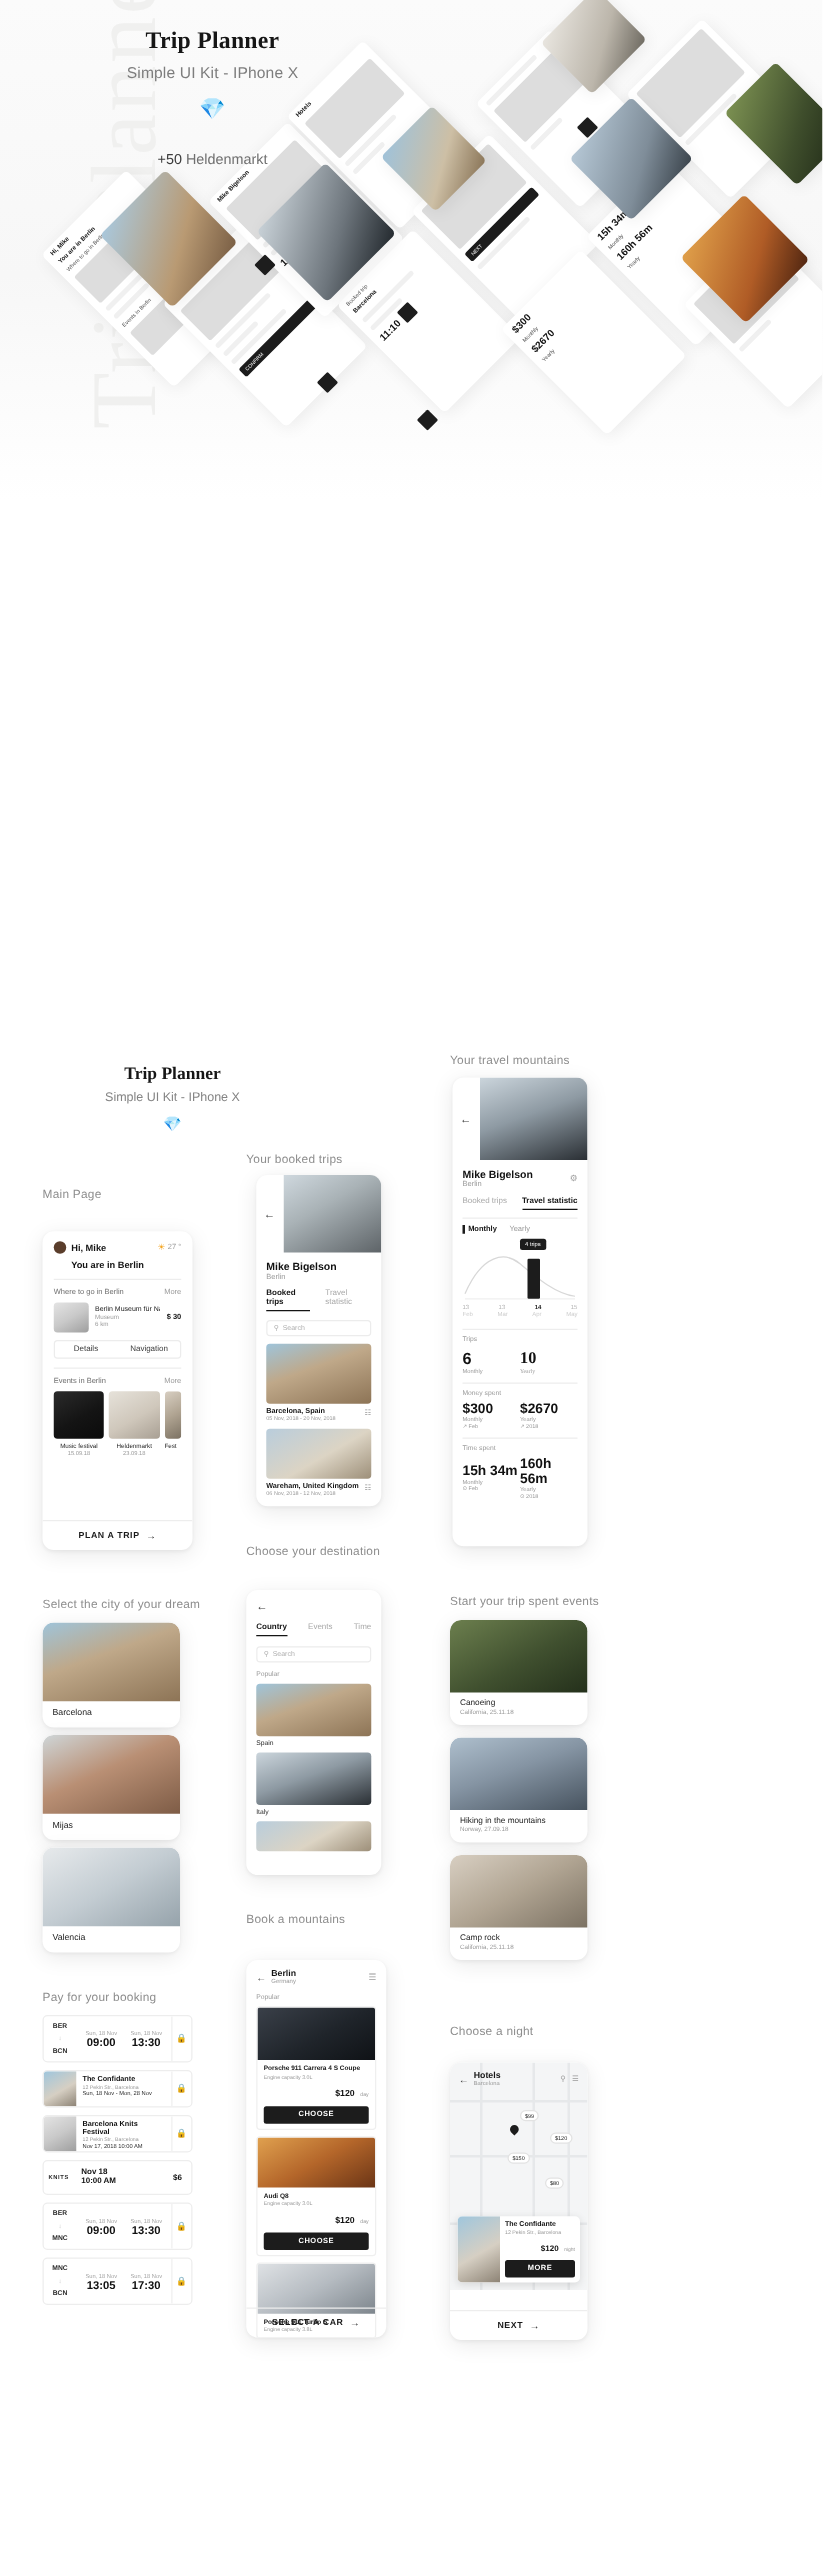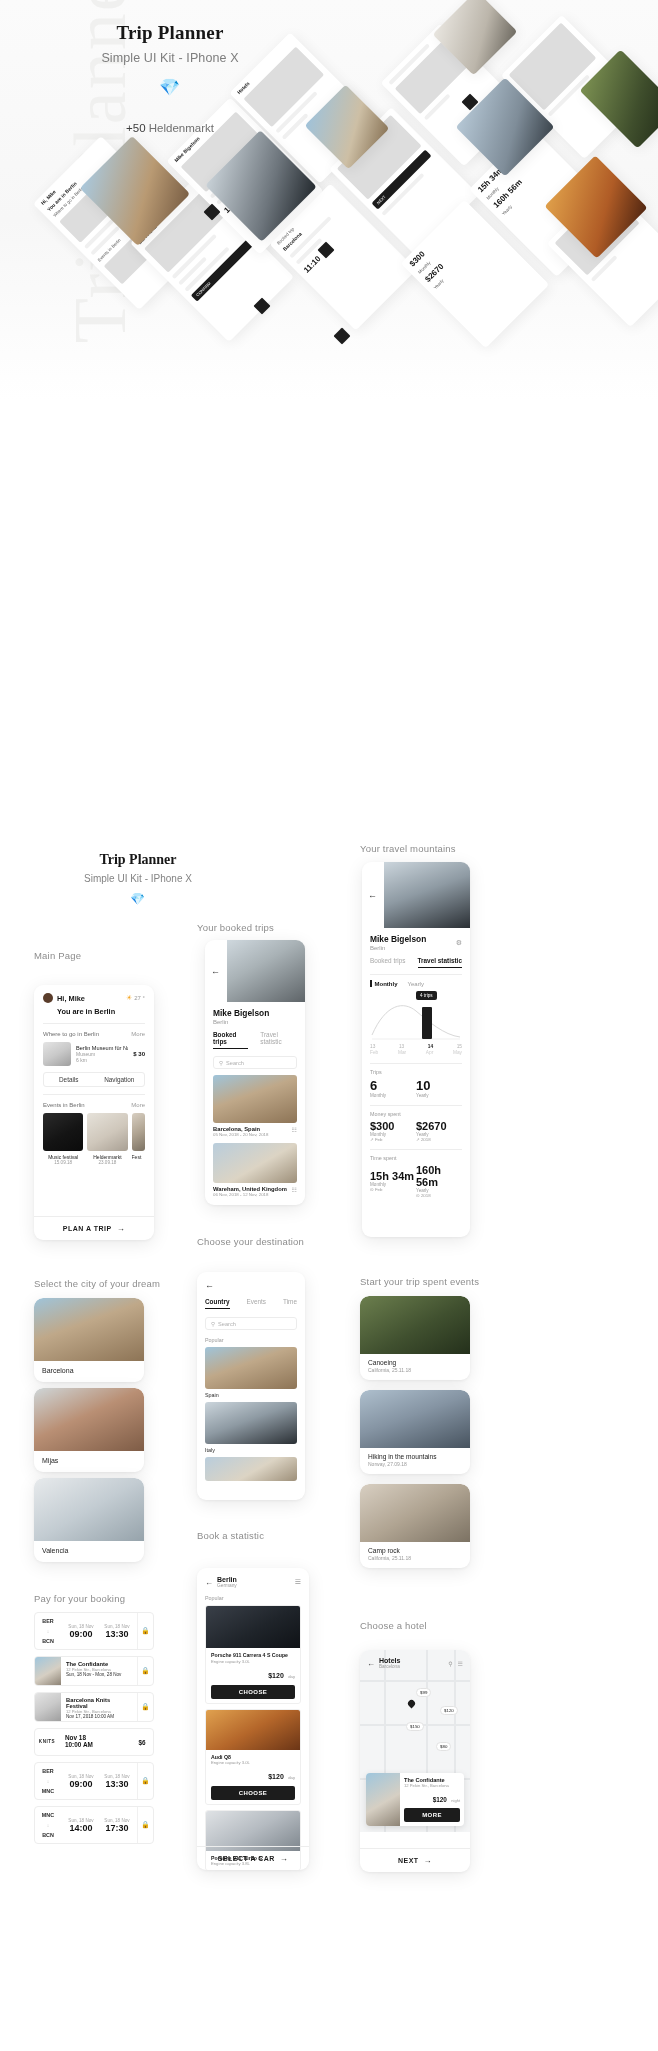--- a/index.html
+++ b/index.html
@@ -462,21 +462,21 @@
         <span>May</span>
       </div>
 
       <div class="hr" style="margin:8px 0 5px;"></div>
       <div class="t-xs" style="font-size:5.4px;">Trips</div>
       <div class="row" style="margin-top:3px;">
         <div style="flex:1;">
           <div class="t-big">6</div>
           <div class="t-xs" style="font-size:4.6px;">Monthly</div>
         </div>
-        <div style="flex:1;">
+        <div style="flex:1;font-family:Liberation Serif, serif;">
           <div class="t-big">10</div>
           <div class="t-xs" style="font-size:4.6px;">Yearly</div>
         </div>
       </div>
 
       <div class="hr" style="margin:7px 0 5px;"></div>
       <div class="t-xs" style="font-size:5.4px;">Money spent</div>
       <div class="row" style="margin-top:3px;">
         <div style="flex:1;">
           <div class="t-num">$300</div>
@@ -661,34 +661,34 @@
 
     <div class="bk-row" style="height:38px;">
       <div class="bk-left">
         <div>MNC</div>
         <div style="font-size:5px;color:#bbb;">↓</div>
         <div>BCN</div>
       </div>
       <div class="bk-mid">
         <div style="text-align:center;">
           <div class="bk-date">Sun, 18 Nov</div>
-          <div class="bk-time">14:00</div>
+          <div class="bk-time">13:05</div>
         </div>
         <div style="text-align:center;">
           <div class="bk-date">Sun, 18 Nov</div>
           <div class="bk-time">17:30</div>
         </div>
       </div>
       <div class="bk-right">
           <span class="icn" style="font-size:7px;">🔒</span>
         </div>
     </div>
   </div>
 
-  <div class="caption" style="position:absolute;left:197px;top:1130px;">Book a statistic</div>
+  <div class="caption" style="position:absolute;left:197px;top:1130px;">Book a mountains</div>
 
   <div class="phone" style="left:197px;top:1168px;width:112px;height:302px;">
     <div class="ph-pad" style="padding:8px 8px 0;">
       <div class="row sp">
         <div class="row" style="gap:4px;">
           <span style="font-size:8px;color:#3a3a3a;">←</span>
           <div>
             <div class="t-b" style="font-size:7px;">Berlin</div>
             <div class="t-xs" style="font-size:4.8px;">Germany</div>
           </div>
@@ -735,21 +735,21 @@
 
         </div>
       </div>
     </div>
     <div class="btn-out" style="position:absolute;bottom:0;left:0;right:0;">
       <span>SELECT A CAR</span>
       <span class="arrow">→</span>
     </div>
   </div>
 
-  <div class="caption" style="position:absolute;left:360px;top:1220px;">Choose a hotel</div>
+  <div class="caption" style="position:absolute;left:360px;top:1220px;">Choose a night</div>
 
   <div class="phone" style="left:360px;top:1250px;width:110px;height:222px;">
     <div class="mapgrid" style="height:182px;">
       <i style="left:0;top:30px;width:110px;height:2px;"></i>
       <i style="left:0;top:74px;width:110px;height:2px;"></i>
       <i style="left:0;top:128px;width:110px;height:2px;"></i>
       <i style="left:24px;top:0;width:2px;height:182px;"></i>
       <i style="left:66px;top:0;width:2px;height:182px;"></i>
       <i style="left:94px;top:0;width:2px;height:182px;"></i>
 

